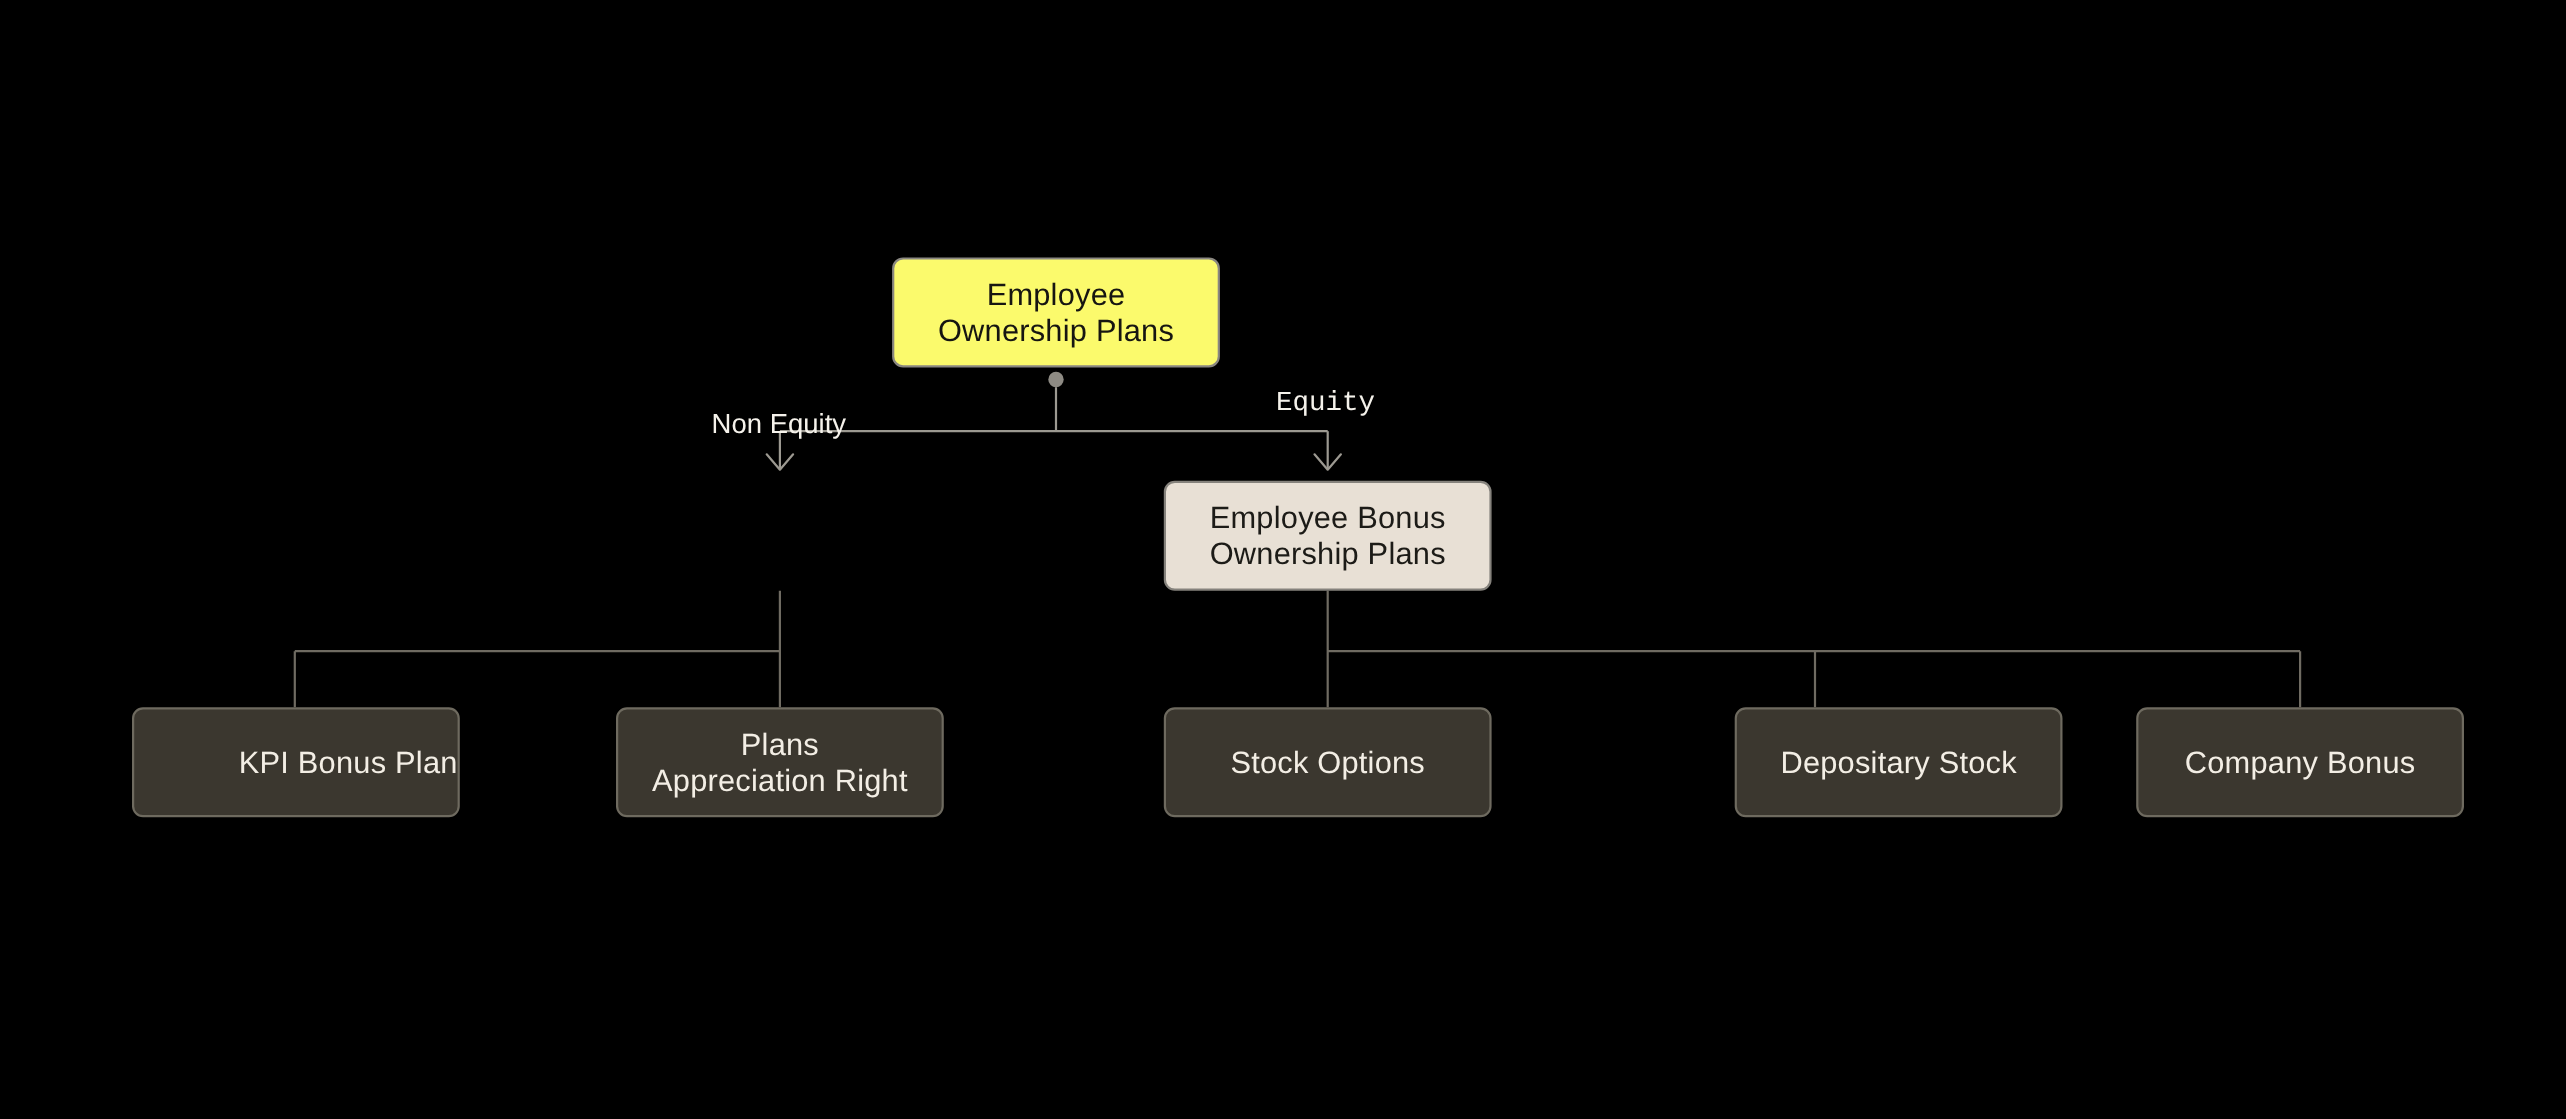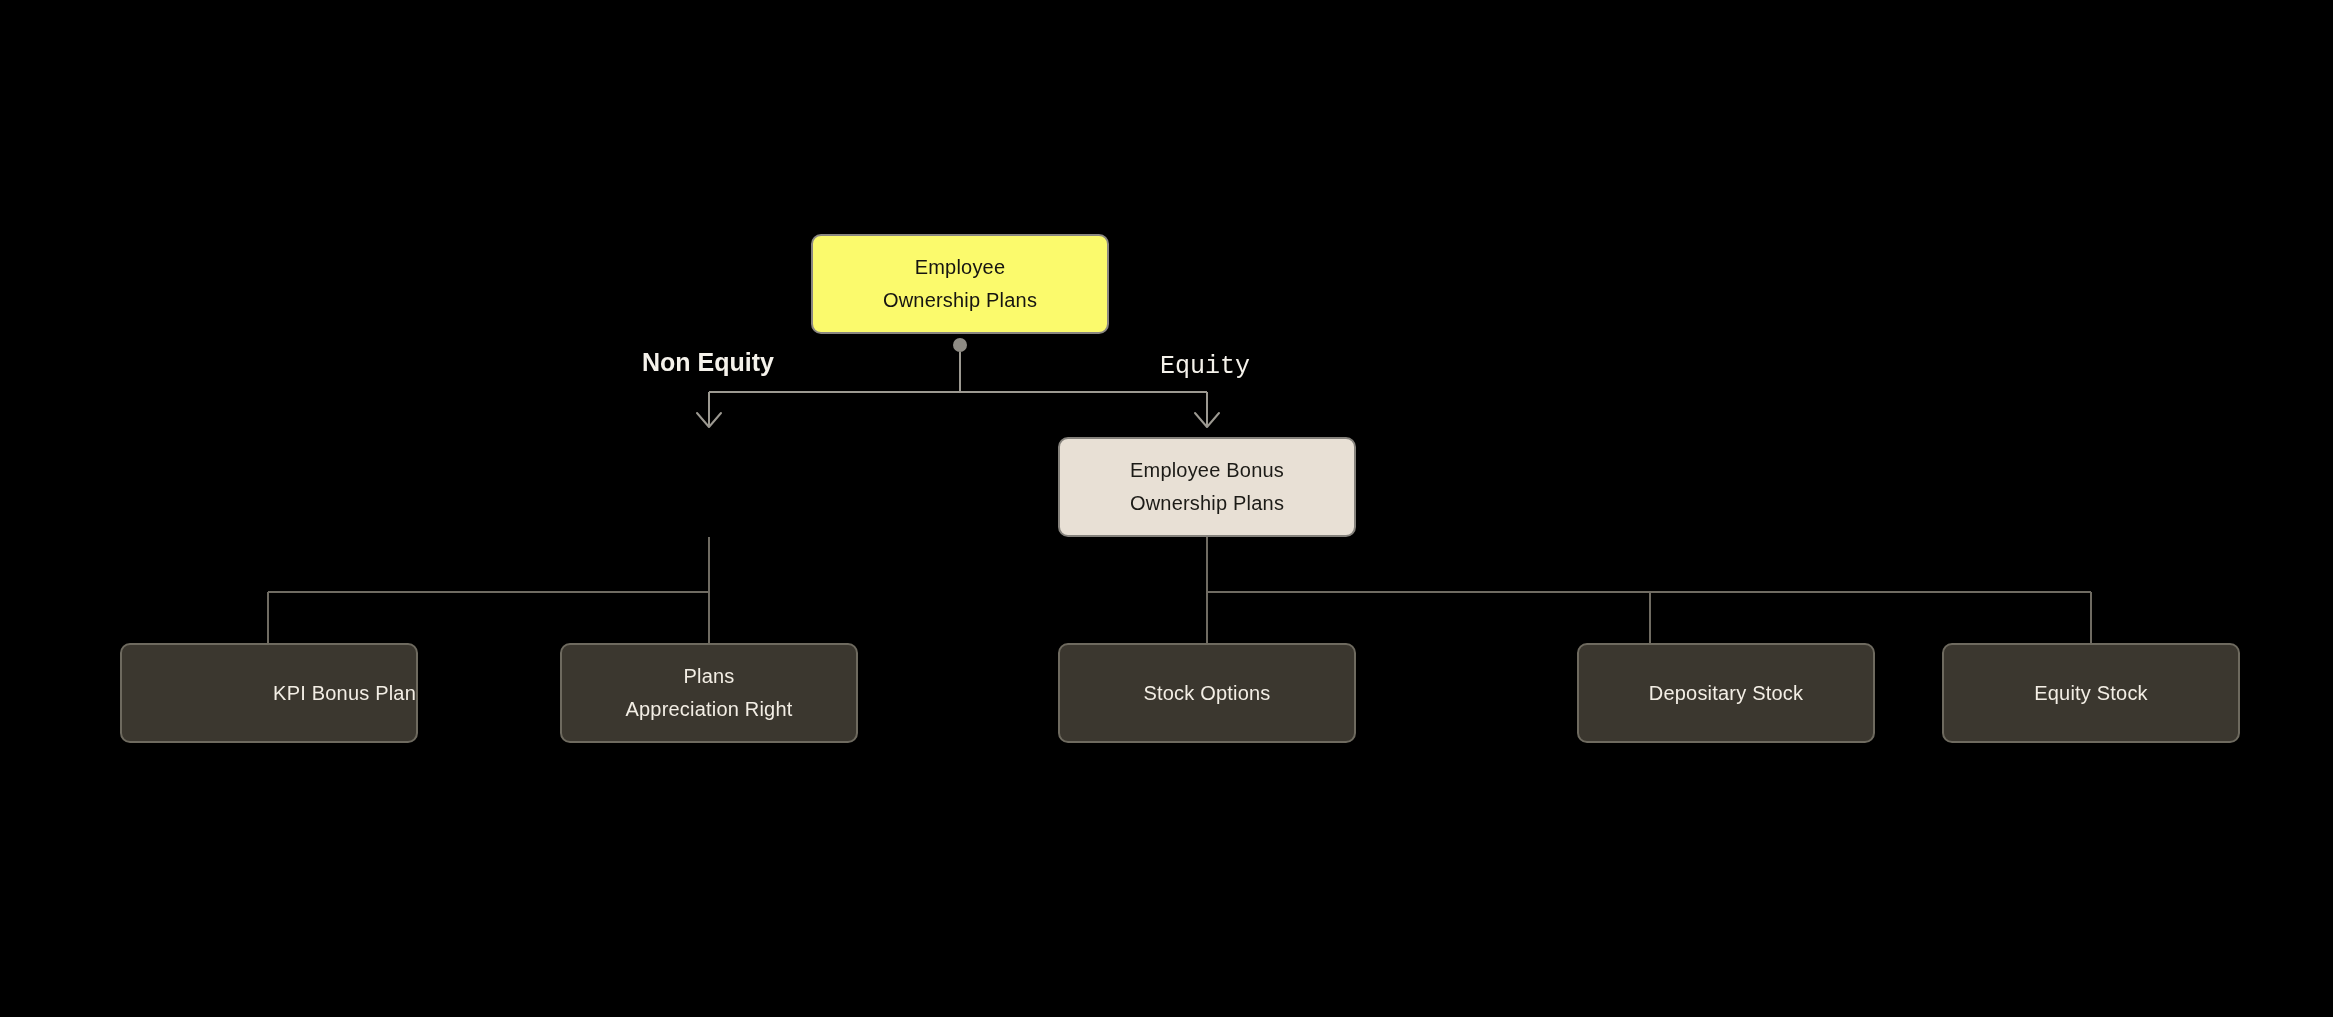--- a/index.html
+++ b/index.html
@@ -30,21 +30,21 @@
     position: absolute;
     width: 298px;
     height: 100px;
     box-sizing: border-box;
     border-radius: 10px;
     display: flex;
     flex-direction: column;
     align-items: center;
     justify-content: center;
     text-align: center;
-    font-size: 20px;
+    font-size: 28px;
     line-height: 33px;
     letter-spacing: 0.2px;
     cursor: pointer;
   }
   .node .line { display: block; }
   .node--root {
     background: #FBFA6C;
     border: 2px solid #8A8781;
     color: #161511;
   }
@@ -66,21 +66,21 @@
   .n-so     { left: 1058px; top: 643px; }
   .n-ds     { left: 1577px; top: 643px; }
   .n-cs     { left: 1942px; top: 643px; }
   .edge-label {
     position: absolute;
     transform: translateX(-50%);
     color: #F5F2EB;
     font-size: 25px;
     white-space: nowrap;
   }
-  .el-nonequity { left: 708px;  top: 348px; font-weight: bold; }
+  .el-nonequity { left: 708px;  top: 372px; }
   .el-equity    { left: 1205px; top: 352px; font-family: Liberation Mono, monospace; }
 </style>
 </head>
 <body>
 
 <div class="canvas">
 
   <svg class="connectors" viewBox="0 0 2333 1017" aria-hidden="true">
 
     <g stroke="#9C9991" stroke-width="2" fill="none">
@@ -127,17 +127,17 @@
     <span class="line">Stock Options</span>
     <span class="line"></span>
   </div>
 
   <div class="node node--leaf n-ds">
     <span class="line">Depositary Stock</span>
     <span class="line"></span>
   </div>
 
   <div class="node node--leaf n-cs">
-    <span class="line">Equity Stock</span>
+    <span class="line">Company Bonus</span>
     <span class="line"></span>
   </div>
 
 </div>
 
 </body></html>

